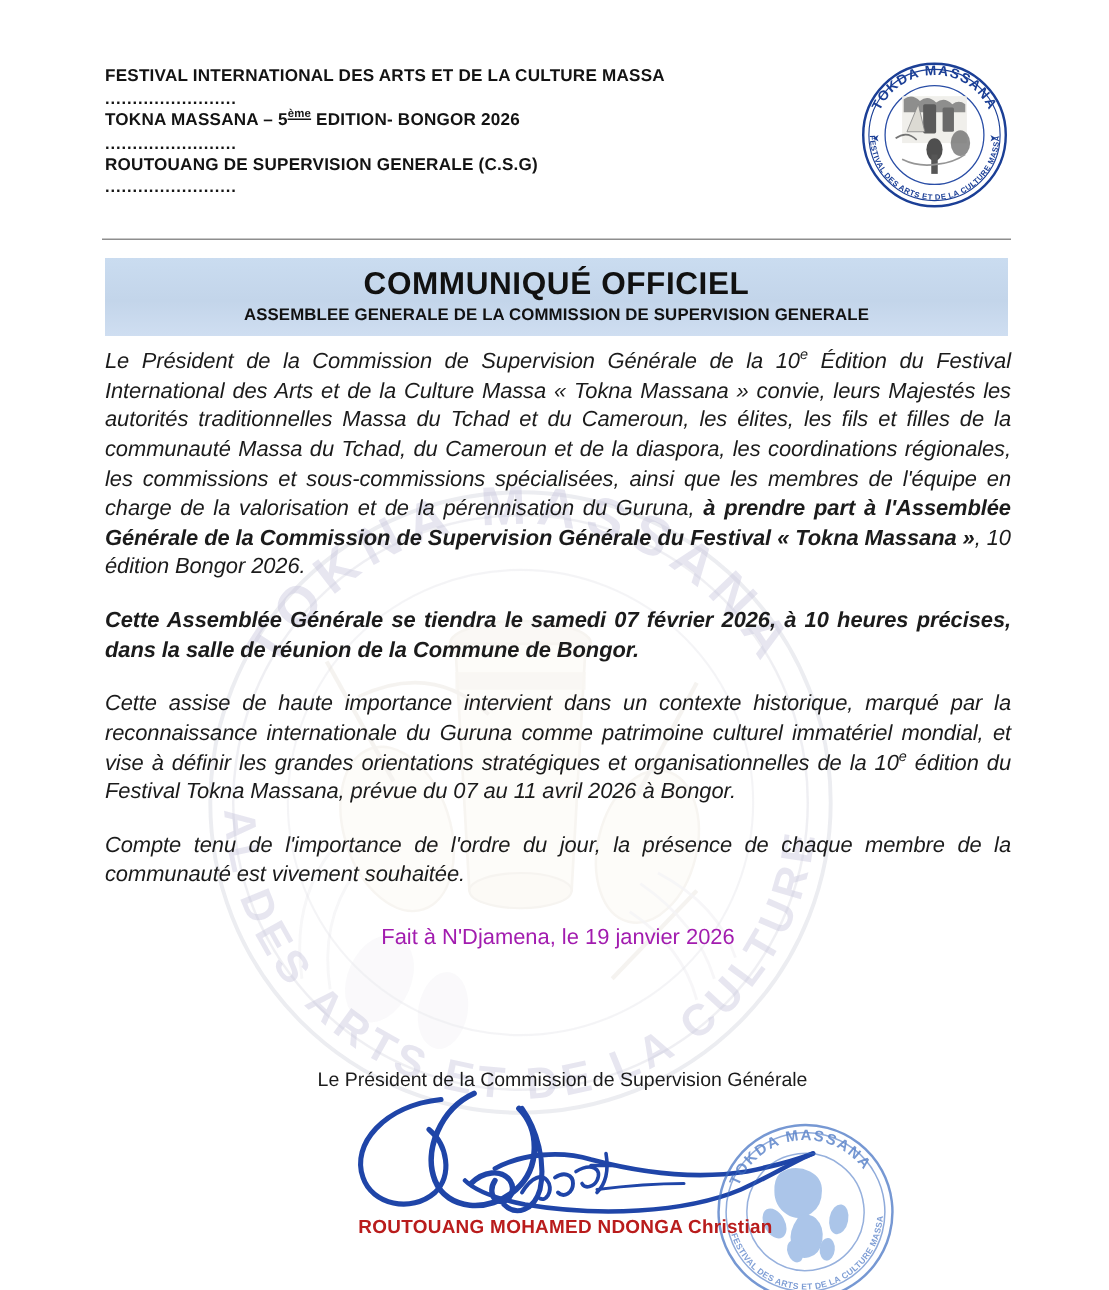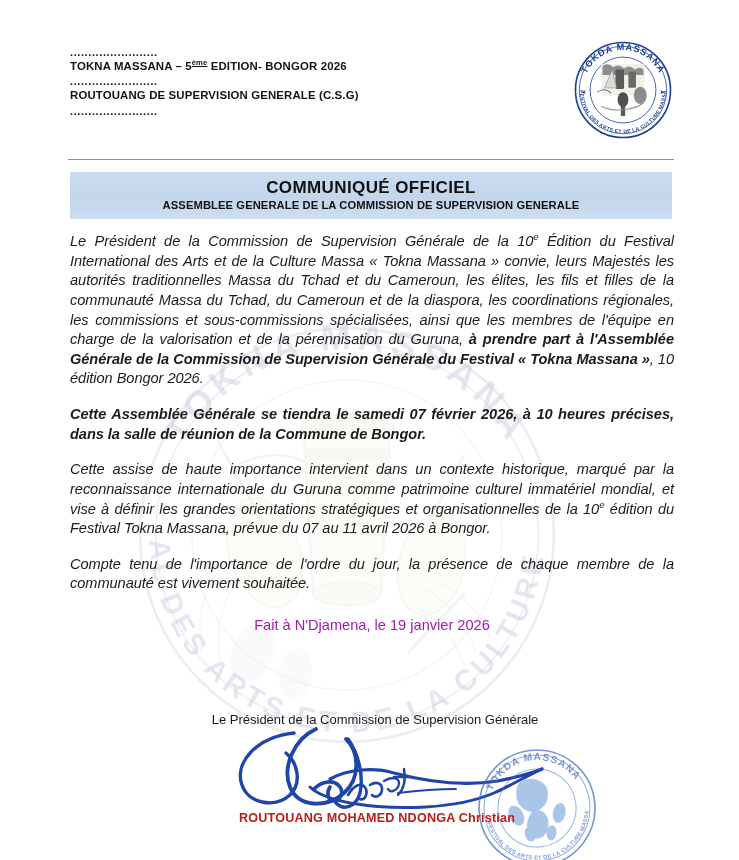--- a/index.html
+++ b/index.html
@@ -97,21 +97,21 @@
     position: absolute;
     left: 70px;
     top: 172px;
     width: 602px;
     padding: 6px 0 7px 0;
     background: linear-gradient(180deg, #cadcf0 0%, #c3d5ea 55%, #cfdef1 100%);
     text-align: center;
     z-index: 3;
   }
   .banner-title {
-    font-size: 17px;
+    font-size: 21px;
     font-weight: bold;
     letter-spacing: 0.4px;
     color: #111111;
     line-height: 1.12;
   }
   .banner-sub {
     font-size: 11.2px;
     font-weight: bold;
     letter-spacing: 0.1px;
     color: #111111;
@@ -242,20 +242,21 @@
       </text>
       <text font-family="Liberation Sans, sans-serif" font-size="25" font-weight="bold" fill="#3b3486" opacity="0.40" letter-spacing="3.5">
         <textPath href="#wmBot" startOffset="50%" text-anchor="middle">FESTIVAL DES ARTS ET DE LA CULTURE MASSA</textPath>
       </text>
     </svg>
   </div>
 
   <div class="header">
     <div class="header-inner">
       <div class="org-lines">
+        <div class="org-line">FESTIVAL INTERNATIONAL DES ARTS ET DE LA CULTURE MASSA</div>
         <div class="dot-sep">........................</div>
         <div class="org-line"><span>TOKNA MASSANA – 5</span><span class="sup">ème</span><span> EDITION- BONGOR 2026</span></div>
         <div class="dot-sep">........................</div>
         <div class="org-line">ROUTOUANG DE SUPERVISION GENERALE (C.S.G)</div>
         <div class="dot-sep">........................</div>
       </div>
 
       <div class="seal-top">
         <svg viewBox="0 0 200 200" xmlns="http://www.w3.org/2000/svg">
           <defs>

